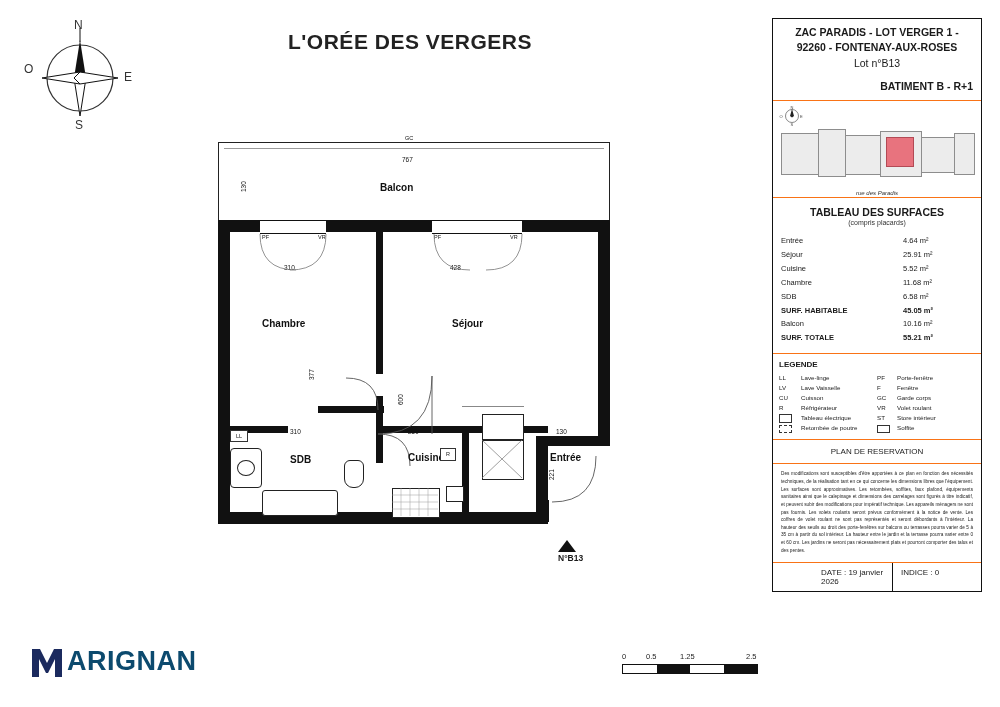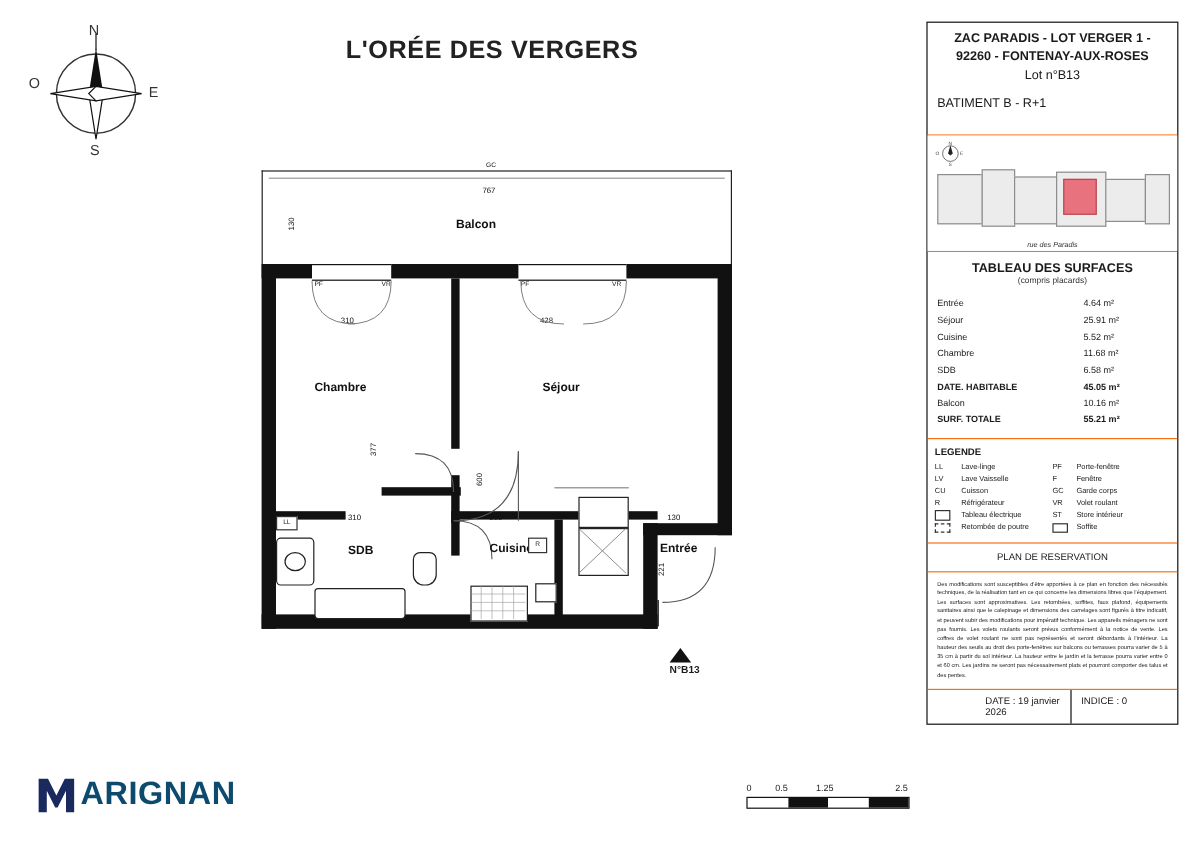--- a/index.html
+++ b/index.html
@@ -23,21 +23,21 @@
   .compass .s{left:55px;top:100px;}
   .compass .e{left:104px;top:52px;}
   .compass .o{left:4px;top:44px;}
 
   
   .right-panel{position:absolute;left:772px;top:18px;width:208px;border:1px solid #111;}
   .rp-sec{border-bottom:1px solid #f97316;padding:6px 8px;}
   .rp-sec:last-child{border-bottom:none;margin-left:40px;}
   .rp-title{font-size:10.5px;font-weight:700;text-align:center;line-height:1.45;}
   .rp-sub{font-size:10.5px;text-align:center;line-height:1.5;margin-top:7px;}
-  .rp-bat{font-size:10.5px;font-weight:400;text-align:left;margin-top:8px;margin-bottom:14px;}
+  .rp-bat{font-size:10.5px;font-weight:700;text-align:right;margin-top:8px;margin-bottom:2px;}
 
   
   .keyplan{position:relative;height:96px;background:#fff;}
   .kp-compass{position:absolute;left:6px;top:4px;width:26px;height:22px;font-size:5px;color:#444;}
   .kp-img{position:absolute;left:8px;top:26px;right:8px;height:52px;}
   .kp-block{position:absolute;background:#ececec;border:1px solid #8d8d8d;}
   .kp-hi{position:absolute;background:#e8737e;border:1px solid #b34a55;}
   .kp-street{position:absolute;left:0;right:0;bottom:1px;text-align:center;font-size:6px;color:#333;font-style:italic;}
 
   
@@ -276,21 +276,21 @@
         </div>
       <div class="srow">
           <div class="k">Chambre</div>
           <div class="v">11.68 m²</div>
         </div>
       <div class="srow">
           <div class="k">SDB</div>
           <div class="v">6.58 m²</div>
         </div>
       <div class="srow bold">
-          <div class="k">DATE. HABITABLE</div>
+          <div class="k">SURF. HABITABLE</div>
           <div class="v">45.05 m²</div>
         </div>
       <div class="srow">
           <div class="k">Balcon</div>
           <div class="v">10.16 m²</div>
         </div>
       <div class="srow bold">
           <div class="k">SURF. TOTALE</div>
           <div class="v">55.21 m²</div>
         </div>

